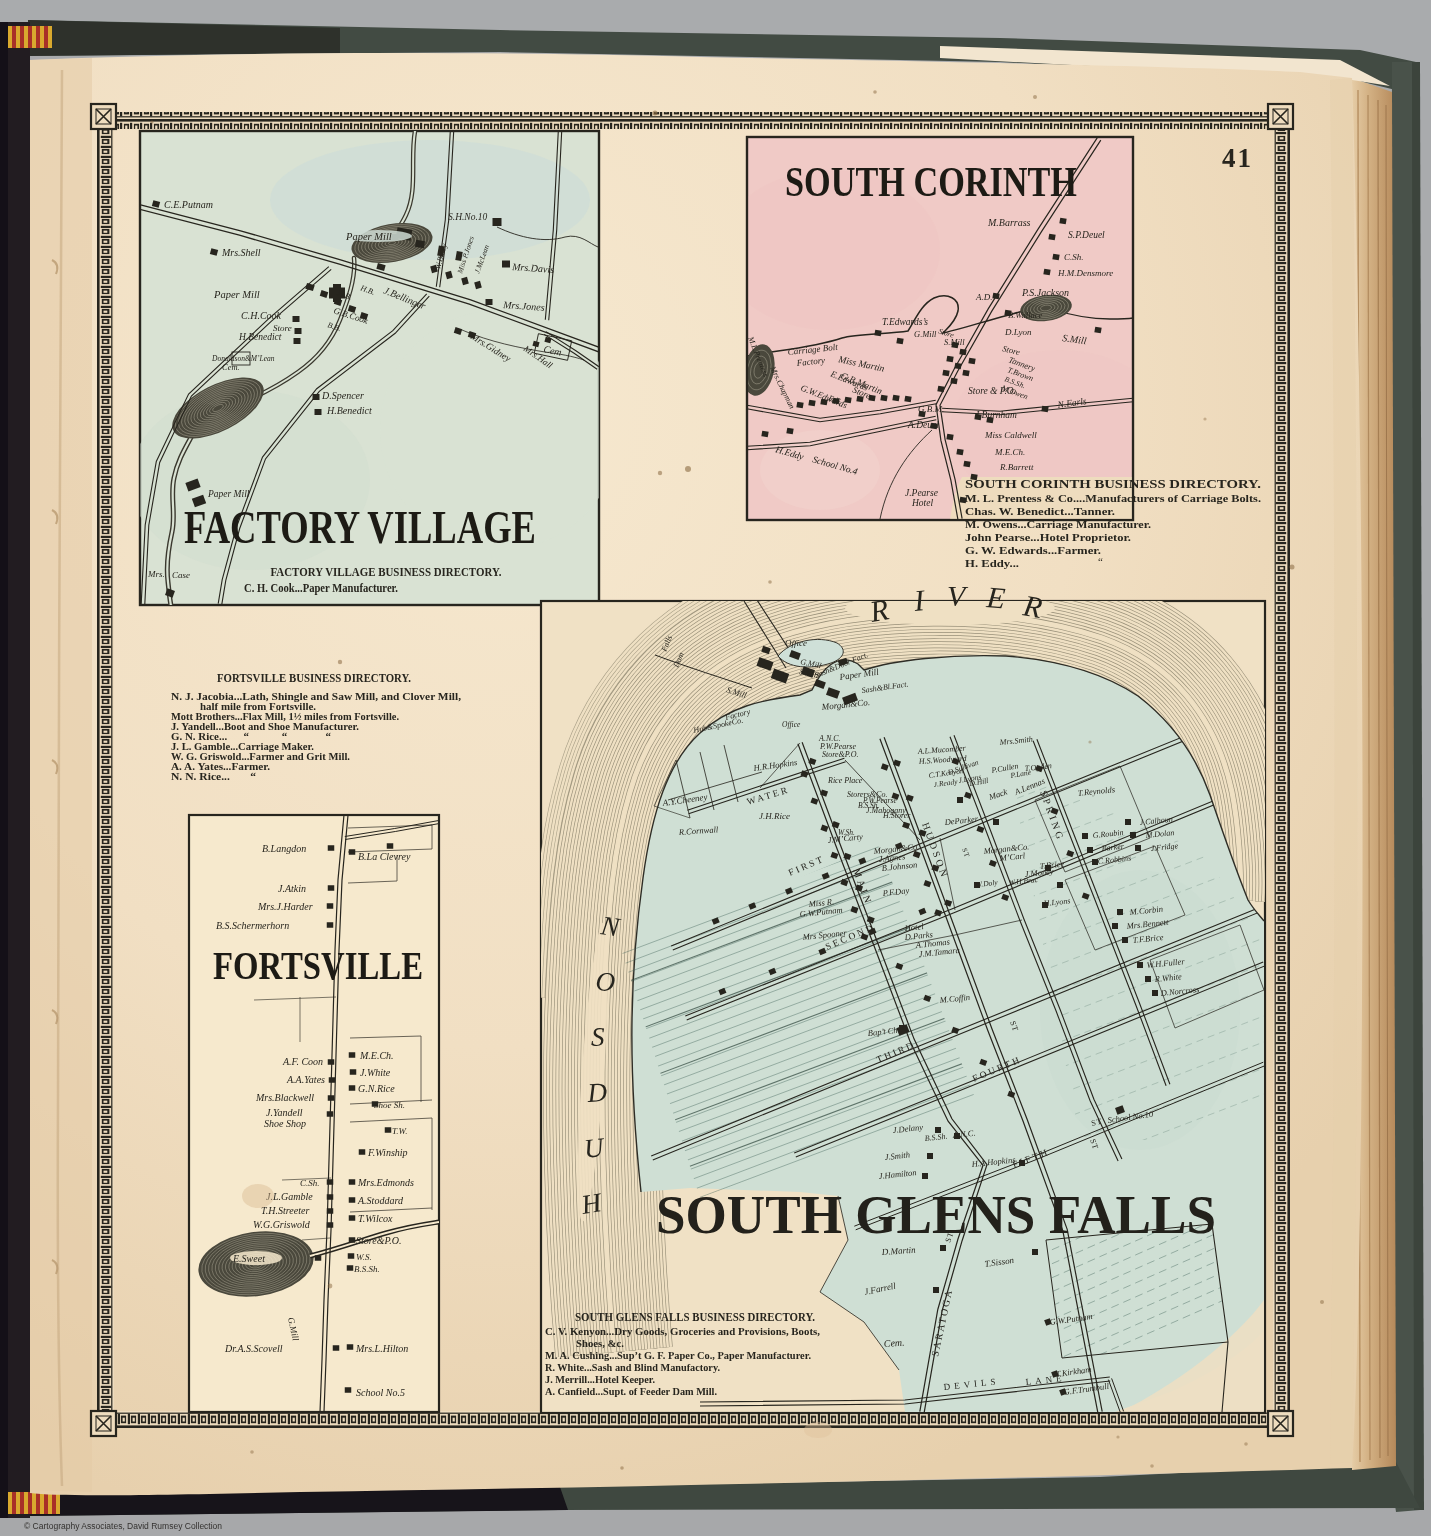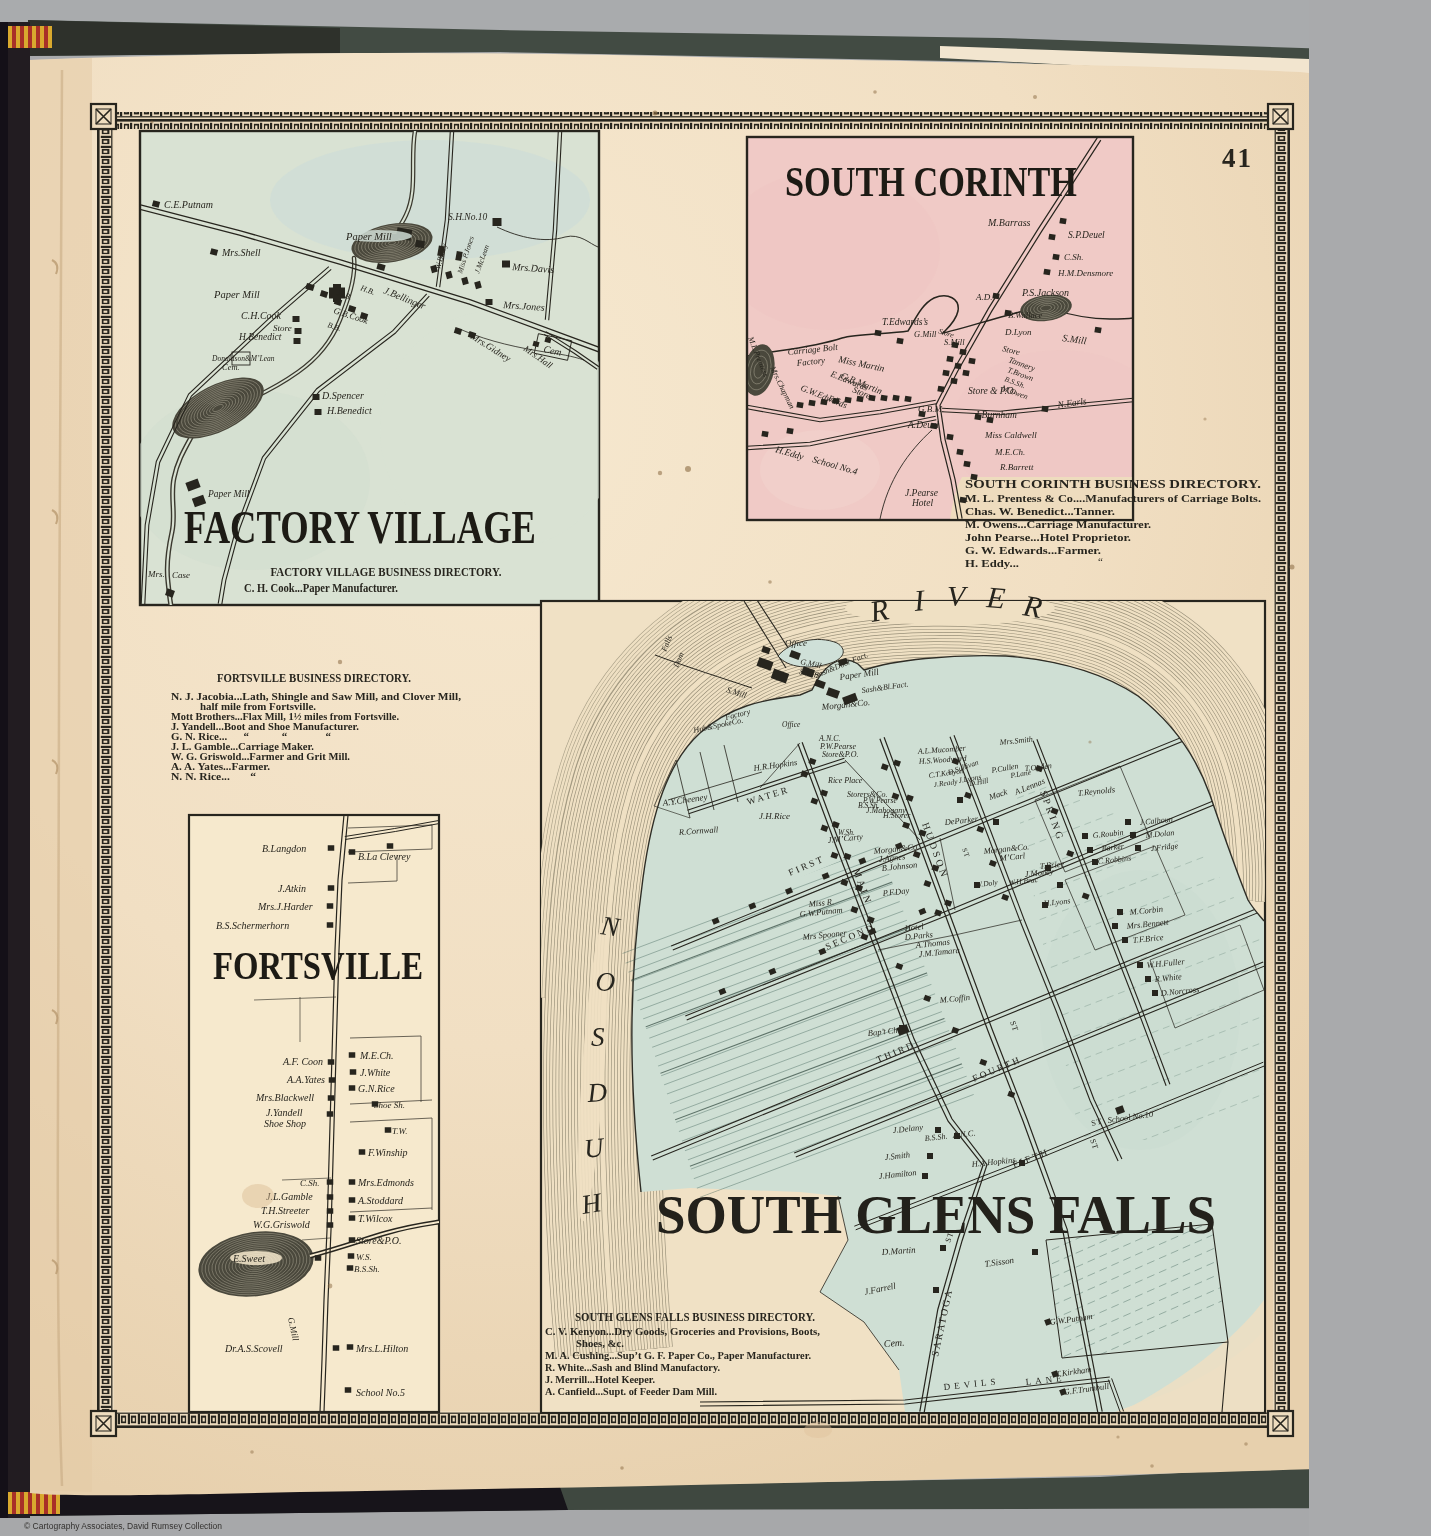--- a/index.html
+++ b/index.html
@@ -1,14 +1,14 @@
 <!DOCTYPE html>
 <html><head><meta charset="utf-8"><title>Atlas</title><style>
 html,body{margin:0;padding:0;background:#a9aaac}
-.wrap{position:relative;width:1309px;height:1536px;overflow:hidden;font-family:"Liberation Serif",serif}
+.wrap{position:relative;width:1431px;height:1536px;overflow:hidden;font-family:"Liberation Serif",serif}
 </style></head><body>
 <div class="wrap">
 <svg width="1431" height="1536" viewBox="0 0 1431 1536">
 <defs>
 <pattern id="gk" width="10" height="17" patternUnits="userSpaceOnUse">
           <rect width="10" height="17" fill="#eedcbe"></rect>
           <rect x="0" y="0" width="10" height="2.6" fill="#27251e"></rect>
           <rect x="0" y="14.2" width="10" height="1.2" fill="#27251e"></rect>
           <rect x="0" y="3.8" width="2.2" height="10.4" fill="#27251e"></rect>
           <rect x="3.9" y="4.8" width="5.2" height="7.6" fill="#27251e"></rect>

